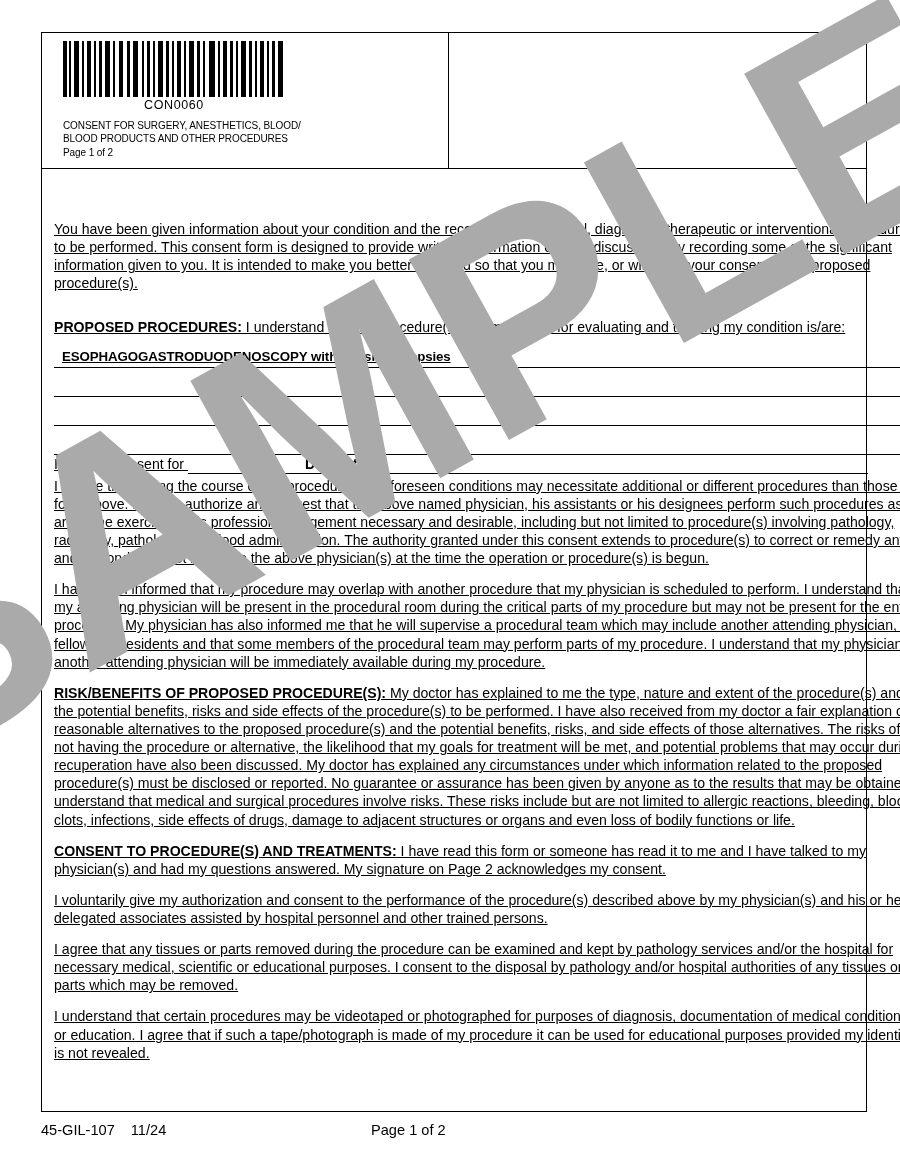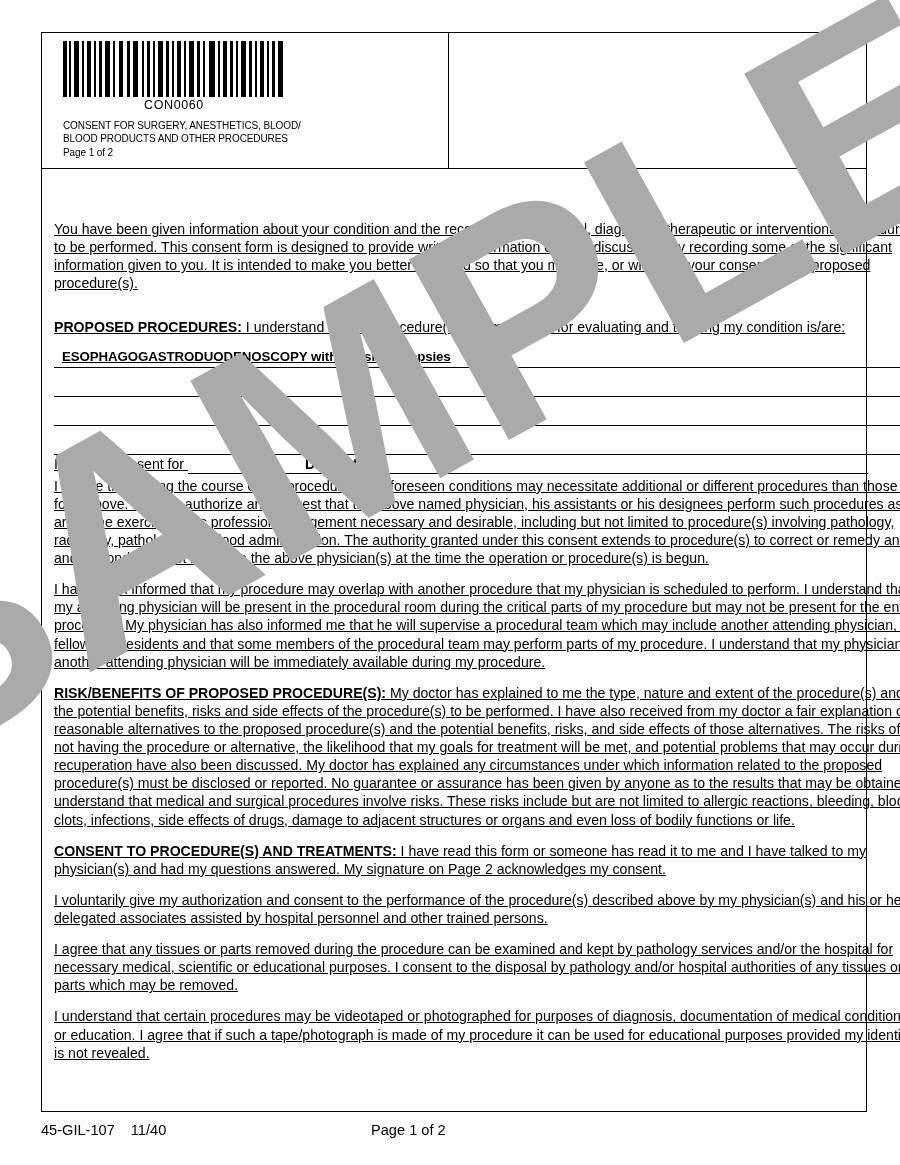--- a/index.html
+++ b/index.html
@@ -251,21 +251,21 @@
 
     <p class="para">I agree that any tissues or parts removed during the procedure can be examined and kept by pathology services and/or the hospital for necessary medical, scientific or educational purposes. I consent to the disposal by pathology and/or hospital authorities of any tissues or parts which may be removed.</p>
 
 
     <p class="para">I understand that certain procedures may be videotaped or photographed for purposes of diagnosis, documentation of medical conditions or education. I agree that if such a tape/photograph is made of my procedure it can be used for educational purposes provided my identity is not revealed.</p>
 
   </div>
 
   <div class="footer">
     <div class="f-left">
-      <span class="f-code">45-GIL-107</span><span>11/40</span>
+      <span class="f-code">45-GIL-107</span><span>11/24</span>
     </div>
     <div class="f-center">Page 1 of 2</div>
   </div>
 
   <div class="watermark">
     <svg width="900" height="1165" viewBox="0 0 900 1165">
       <text x="455" y="470" font-family="'Liberation Sans', sans-serif" font-size="300" font-weight="bold" fill="#aaaaaa" text-anchor="middle" transform="rotate(-29 455 470)">SAMPLE</text>
     </svg>
   </div>
 

